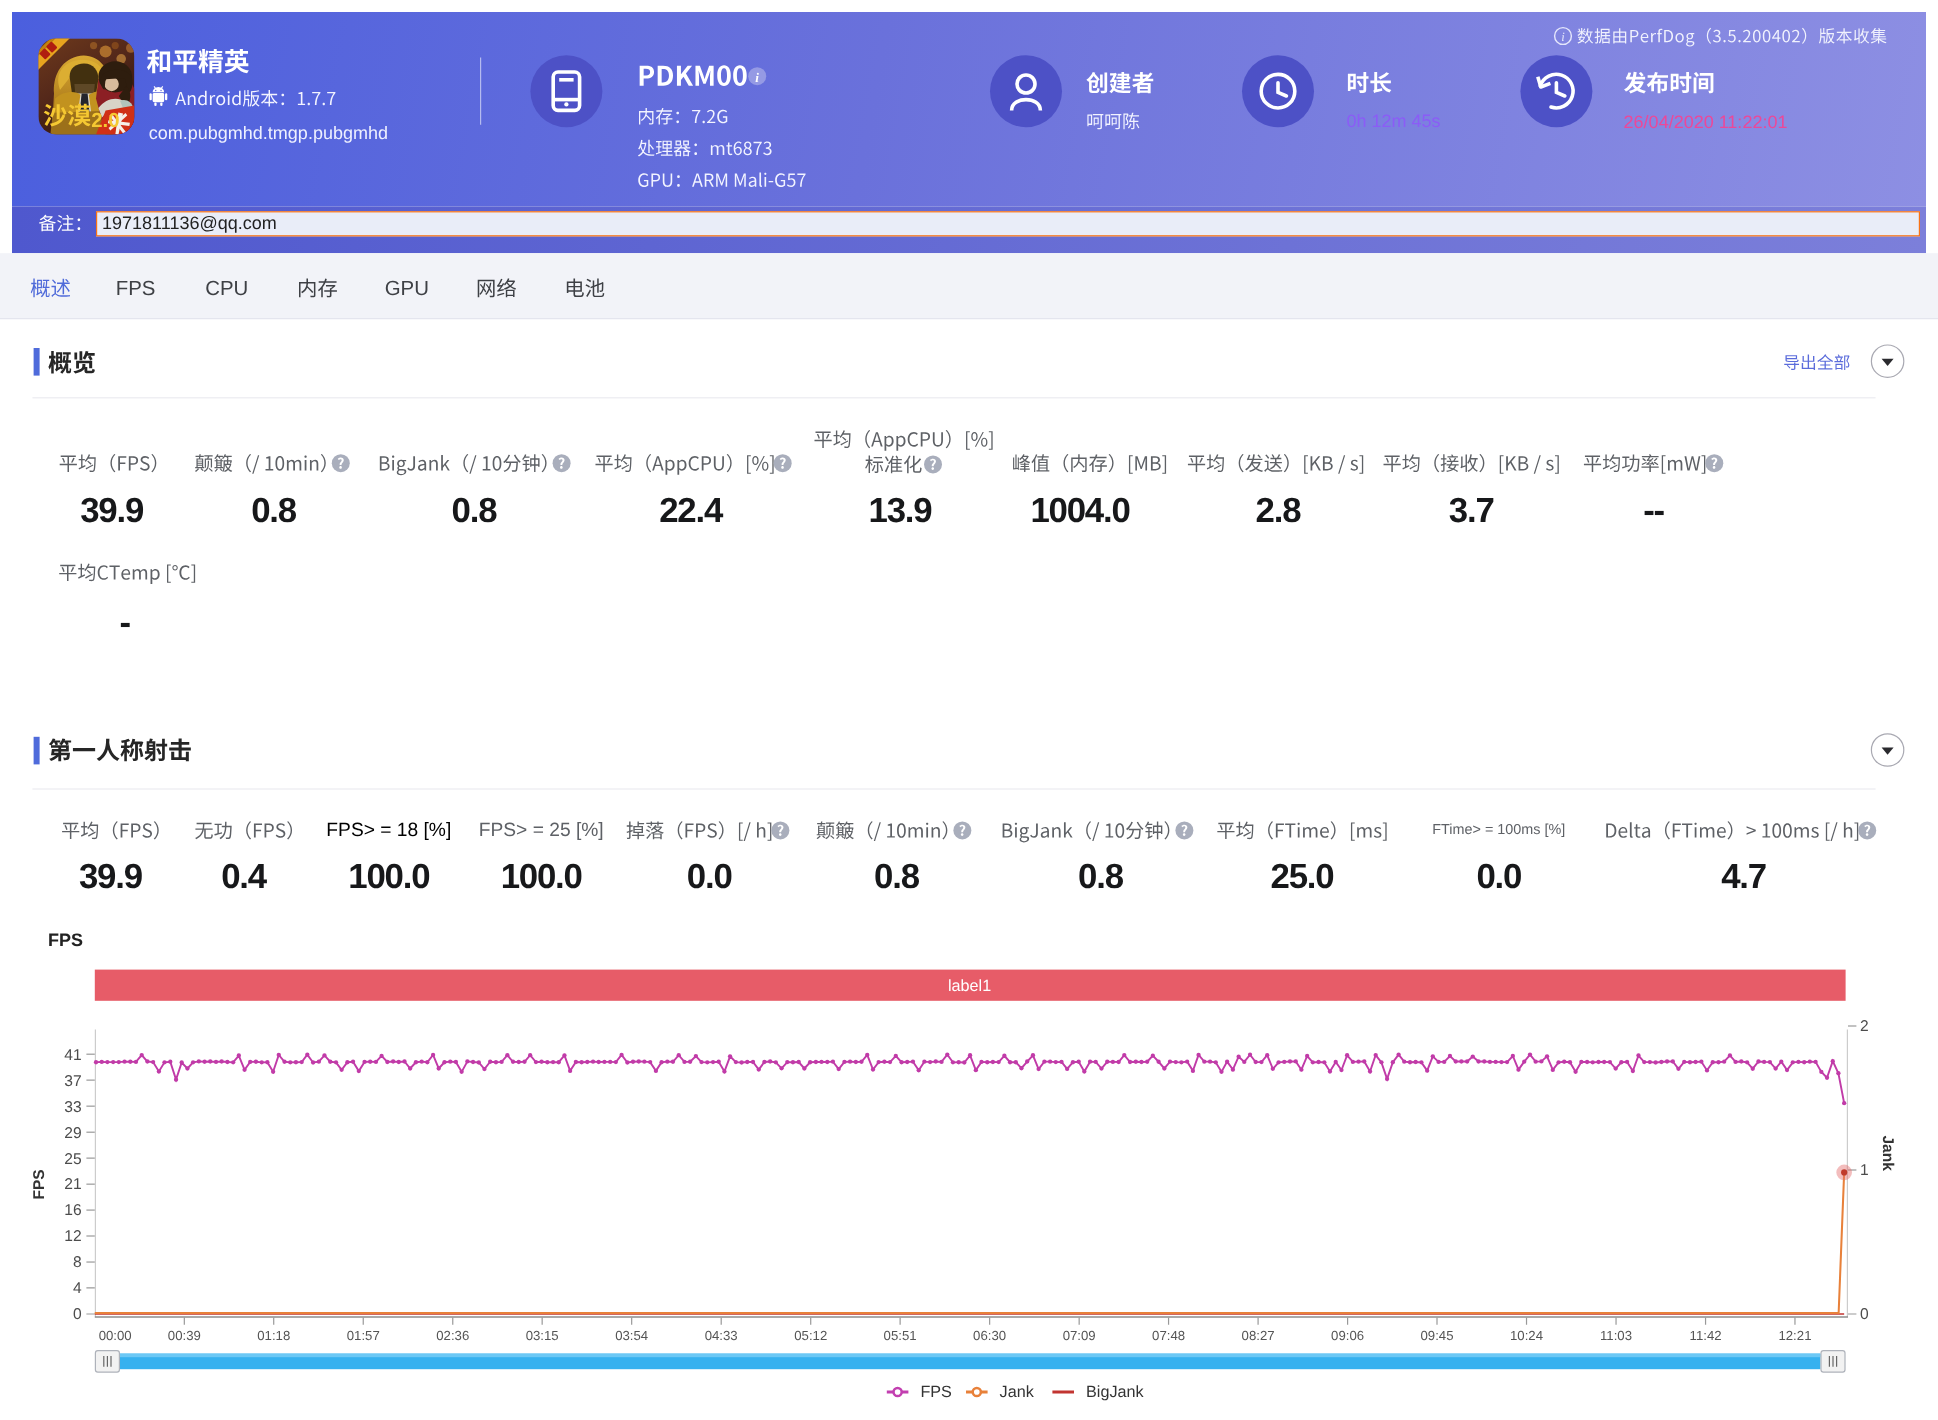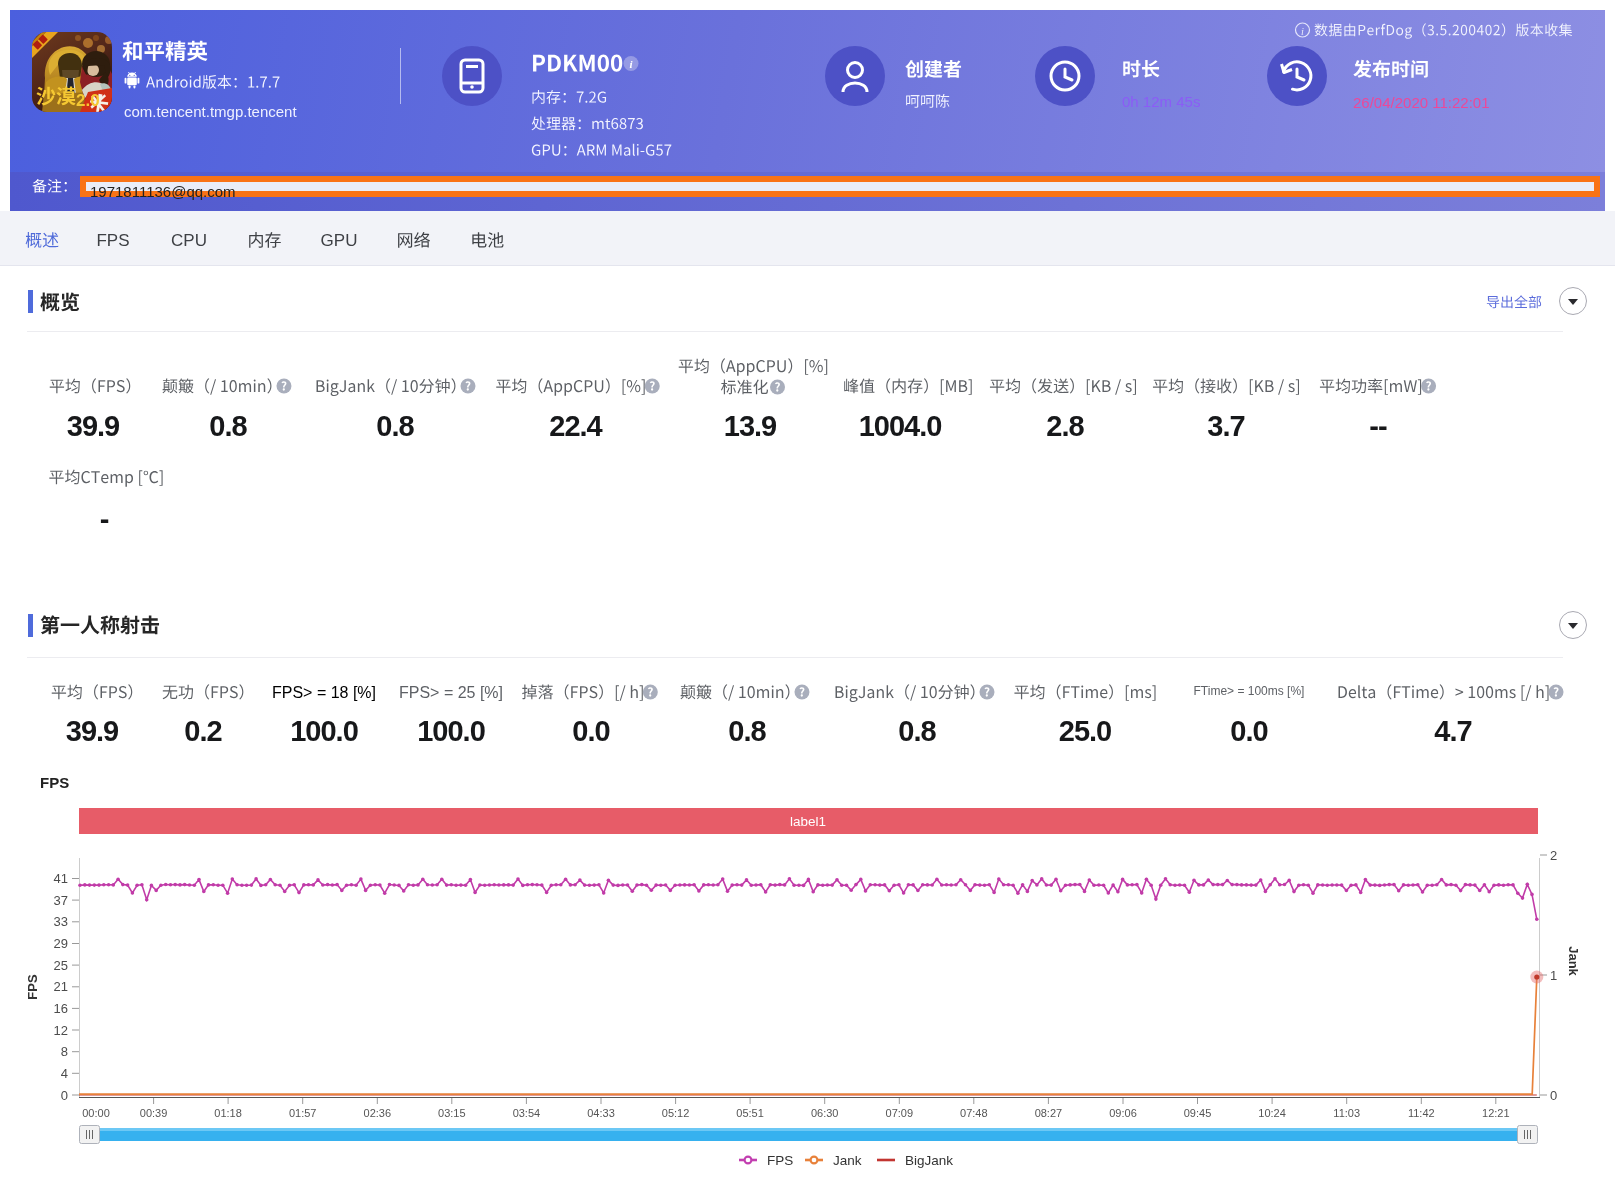--- a/index.html
+++ b/index.html
@@ -4,21 +4,21 @@
 * {margin:0;padding:0;box-sizing:border-box}
 body {font-family:"Liberation Sans",sans-serif;background:#fff}
 .page {position:relative;width:1615px;height:1183px;overflow:hidden;background:#fff}
 .abs {position:absolute}
 .cjk {position:absolute;left:0;top:0;z-index:20;pointer-events:none}
 .chart {position:absolute;left:0;top:0;z-index:5}
 .hdr {position:absolute;left:10px;top:10px;width:1595px;height:162px;
 background:linear-gradient(100deg,#4b5fde 0%,#6a71db 45%,#8d8fe3 100%)}
 .remark {position:absolute;left:10px;top:172px;width:1595px;height:39px;background:linear-gradient(90deg,#4f58ce,#7c7fda)}
 .rinput {position:absolute;left:80px;top:176px;width:1520px;height:21px;background:#e9edf8;
-border:6px solid #f97316;font-size:15px;color:#222;padding:0 4px;line-height:19px}
+border:1px solid #f97316;font-size:15px;color:#222;padding:0 4px;line-height:19px}
 .nav {position:absolute;left:0;top:211px;width:1615px;height:55px;background:#f2f3f8;border-bottom:1px solid #e4e5ee}
 .tab {position:absolute;top:231px;font-size:17px;color:#3e4045;transform:translateX(-50%);z-index:21}
 .vbar {position:absolute;left:28px;width:5px;height:23px;background:#4f6bdb}
 .hr {position:absolute;left:27px;width:1536px;height:1px;background:#ececf0}
 .val {position:absolute;transform:translateX(-50%);font-size:29px;font-weight:bold;color:#17181a;letter-spacing:-1px;white-space:nowrap;z-index:21}
 .wtxt {position:absolute;color:#fff;white-space:nowrap;z-index:21}
 .colbtn {position:absolute;width:28px;height:28px;border-radius:50%;border:1px solid #a9a9b2;background:#fff;z-index:21}
 .colbtn:after {content:"";position:absolute;left:8px;top:11px;border:5px solid transparent;border-top:6px solid #2a2a2e}
 </style></head><body>
 <div class="page">
@@ -73,21 +73,21 @@
 </g>
 <path d="M56 60 L80 56 L80 80 L48 80Z" fill="#d03016"></path>
 <g fill="#f5f0e8" transform="rotate(10 67 71)">
 <path d="M65 62 L69 62 L68.3 80 L65.7 80Z"></path>
 <path d="M58 69.8 L76 68.6 L76 71.4 L58 72.2Z"></path>
 <path d="M60 64.2 L74 76.8 L72.2 78.6 L58.2 66Z"></path>
 <path d="M72.8 63.2 L61 77.8 L59.2 76 L71 61.4Z"></path>
 </g>
 </g>
 </svg>
-<div class="wtxt" style="left:124px;top:103px;font-size:15px;color:#eef0ff">com.tencent.tmgp.tencent</div>
+<div class="wtxt" style="left:124px;top:103px;font-size:15px;color:#eef0ff">com.pubgmhd.tmgp.pubgmhd</div>
 <div class="wtxt" style="left:1122px;top:93px;font-size:15px;color:#8b5cf6">0h 12m 45s</div>
 <div class="wtxt" style="left:1353px;top:94px;font-size:15px;color:#ec4899">26/04/2020 11:22:01</div>
 <svg class="cjk" width="1615" height="190" viewBox="0 0 1615 190" style="z-index:9">
       <g transform="translate(472,76)">
         <circle r="30" fill="#4d51c6"></circle>
         <rect x="-11" y="-16" width="22" height="32" rx="4" fill="none" stroke="#fff" stroke-width="3"></rect>
         <line x1="-6" y1="-9.5" x2="6" y2="-9.5" stroke="#fff" stroke-width="3"></line>
         <line x1="-11" y1="7" x2="11" y2="7" stroke="#fff" stroke-width="3"></line>
         <circle cx="0" cy="11" r="1.8" fill="#fff"></circle>
       </g>
@@ -138,21 +138,21 @@
 <div class="val" style="left:228px;top:410px">0.8</div>
 <div class="val" style="left:395px;top:410px">0.8</div>
 <div class="val" style="left:575.5px;top:410px">22.4</div>
 <div class="val" style="left:750px;top:410px">13.9</div>
 <div class="val" style="left:900px;top:410px">1004.0</div>
 <div class="val" style="left:1065px;top:410px">2.8</div>
 <div class="val" style="left:1226px;top:410px">3.7</div>
 <div class="val" style="left:1378px;top:410px">--</div>
 <div class="val" style="left:104px;top:503px">-</div>
 <div class="val" style="left:92px;top:715px">39.9</div>
-<div class="val" style="left:203px;top:715px">0.2</div>
+<div class="val" style="left:203px;top:715px">0.4</div>
 <div class="val" style="left:324px;top:715px">100.0</div>
 <div class="val" style="left:451px;top:715px">100.0</div>
 <div class="val" style="left:591px;top:715px">0.0</div>
 <div class="val" style="left:747px;top:715px">0.8</div>
 <div class="val" style="left:917px;top:715px">0.8</div>
 <div class="val" style="left:1085px;top:715px">25.0</div>
 <div class="val" style="left:1249px;top:715px">0.0</div>
 <div class="val" style="left:1453px;top:715px">4.7</div>
 <div class="abs" style="left:324px;top:684px;transform:translateX(-50%);font-size:16px;color:#000000;white-space:nowrap;z-index:21">FPS&gt; = 18 [%]</div>
 <div class="abs" style="left:451px;top:684px;transform:translateX(-50%);font-size:16px;color:#5e6166;white-space:nowrap;z-index:21">FPS&gt; = 25 [%]</div>

